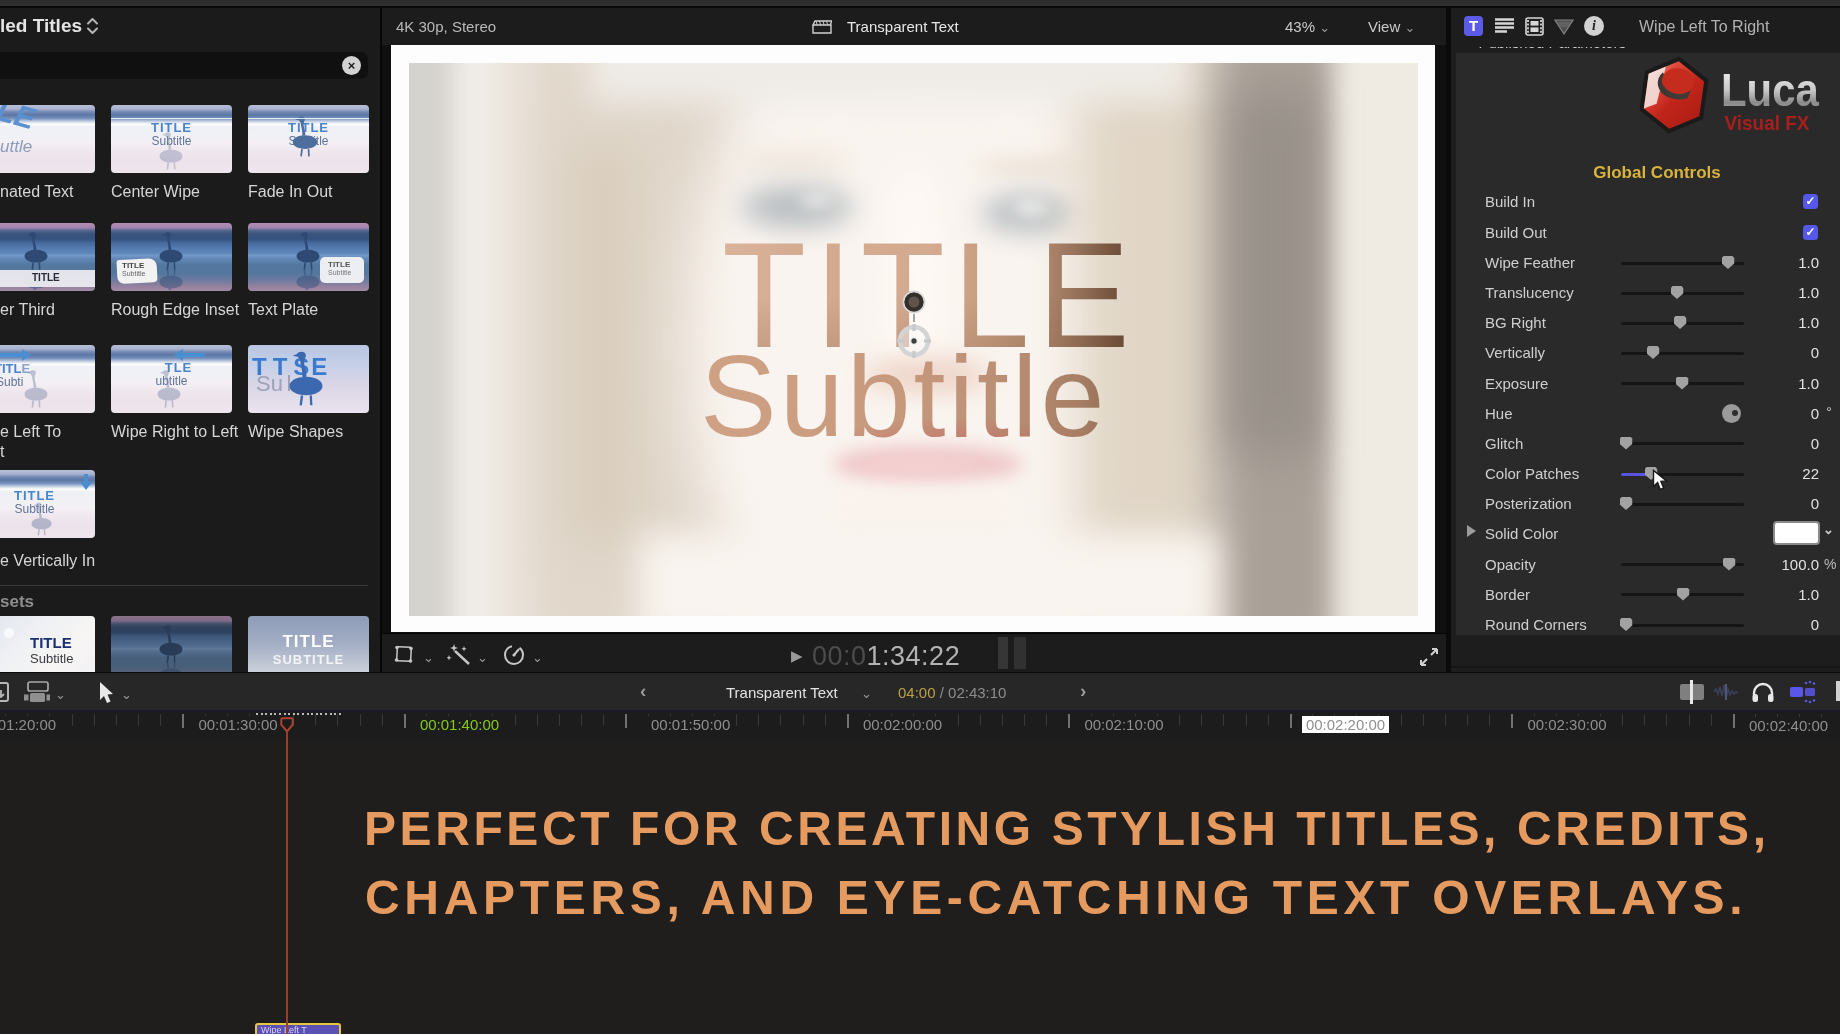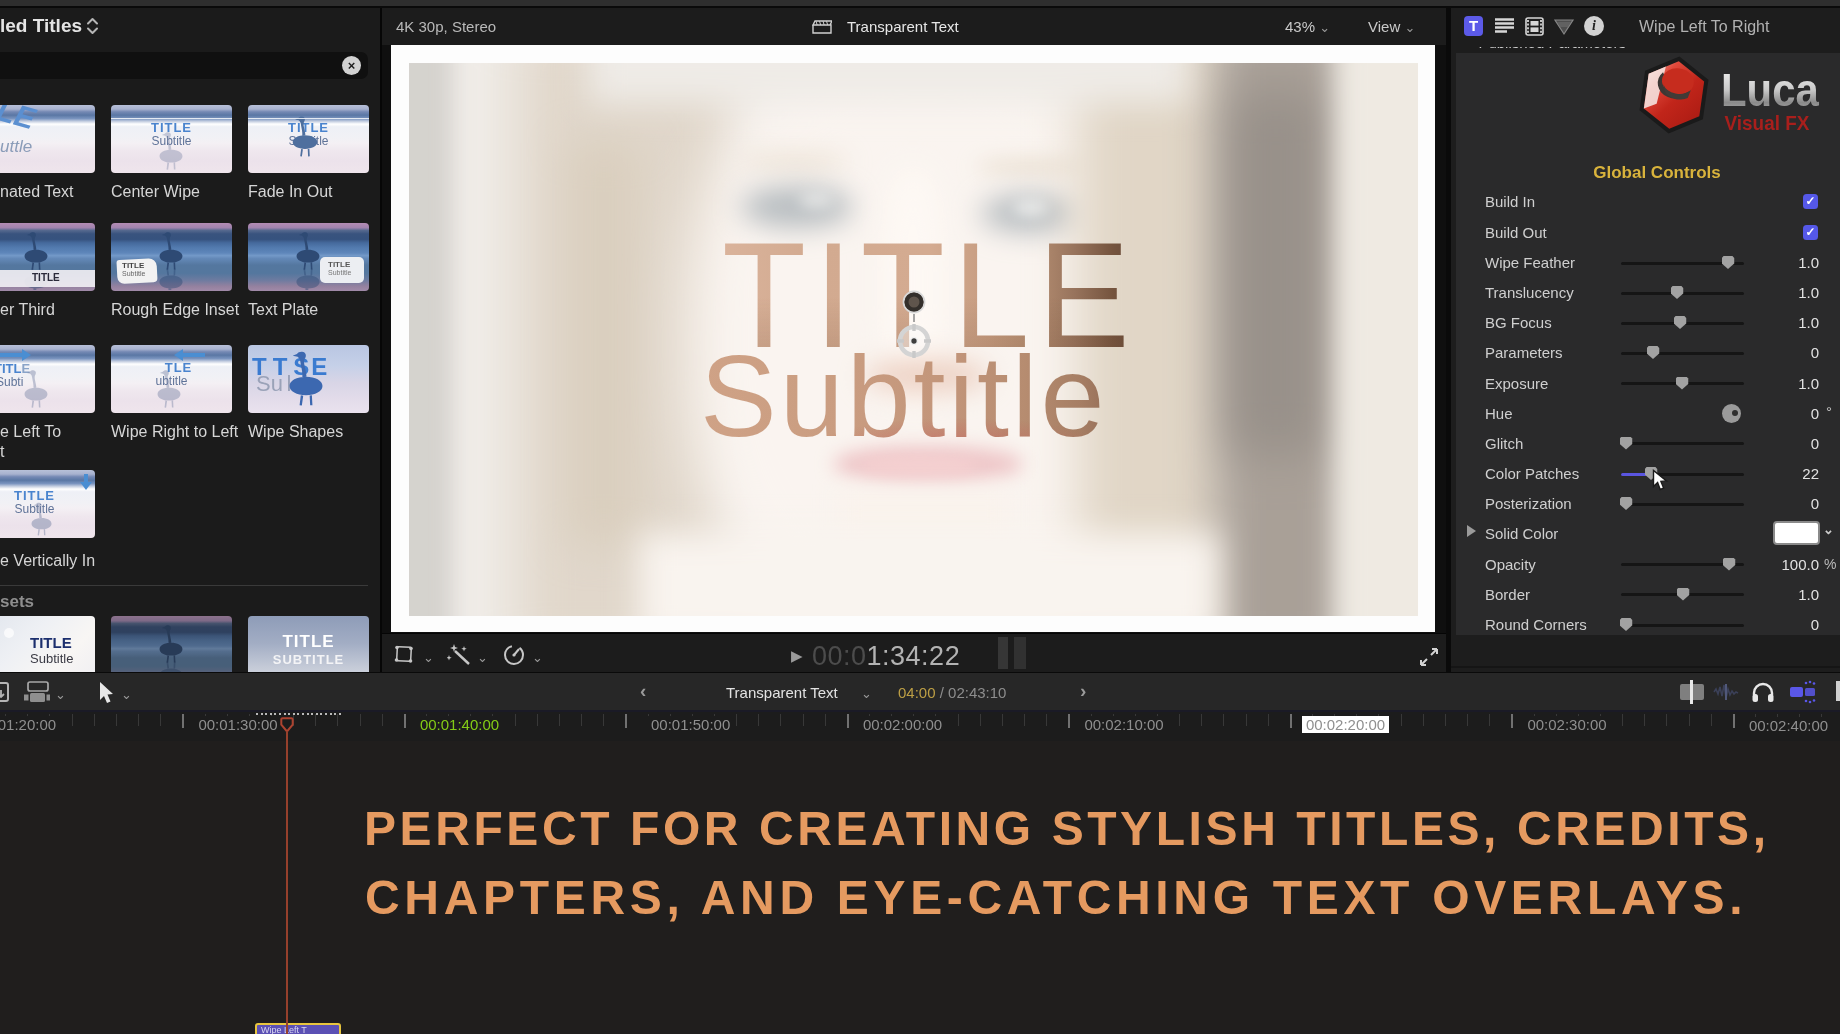--- a/index.html
+++ b/index.html
@@ -325,27 +325,27 @@
   <div class="vthumb" style="left:270.5px;"></div>
   <div class="val">1.0</div>
   </div>
   <div class="row" style="top:270px;">
   <div class="rlbl">Translucency</div>
   <div class="track"></div>
   <div class="vthumb" style="left:219.5px;"></div>
   <div class="val">1.0</div>
   </div>
   <div class="row" style="top:300px;">
-  <div class="rlbl">BG Focus</div>
+  <div class="rlbl">BG Right</div>
   <div class="track"></div>
   <div class="vthumb" style="left:222.5px;"></div>
   <div class="val">1.0</div>
   </div>
   <div class="row" style="top:330px;">
-  <div class="rlbl">Parameters</div>
+  <div class="rlbl">Vertically</div>
   <div class="track"></div>
   <div class="vthumb" style="left:195.5px;"></div>
   <div class="val">0</div>
   </div>
   <div class="row" style="top:360.5px;">
   <div class="rlbl">Exposure</div>
   <div class="track"></div>
   <div class="vthumb" style="left:224.5px;"></div>
   <div class="val">1.0</div>
   </div>

